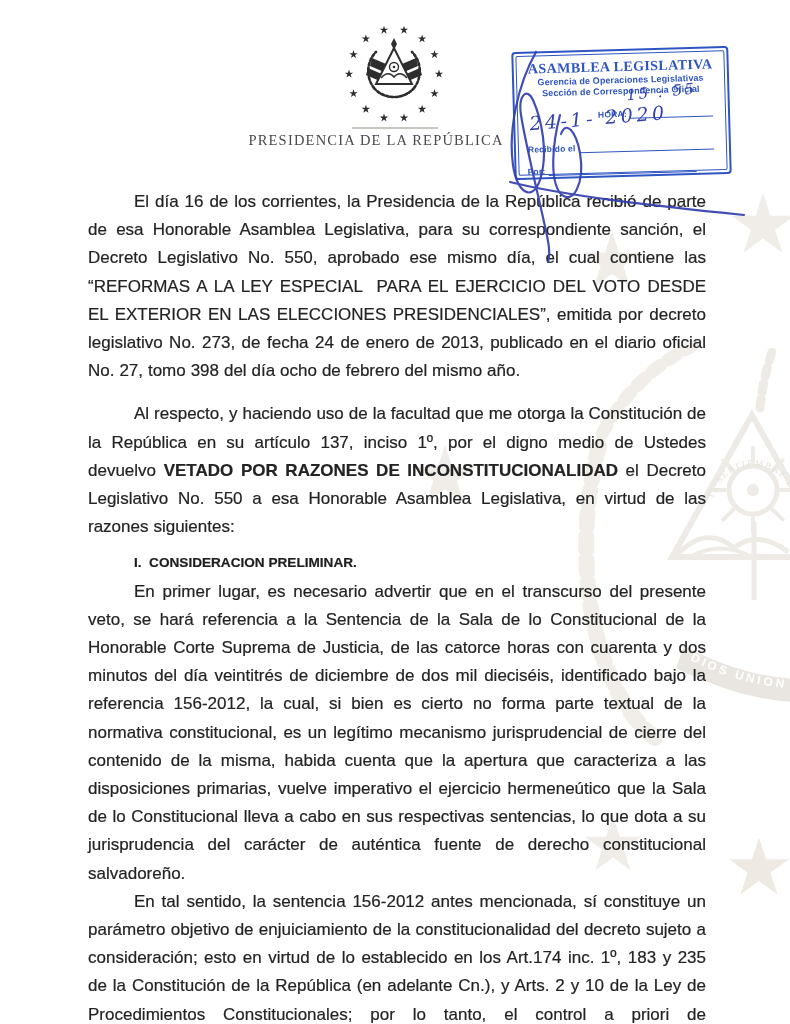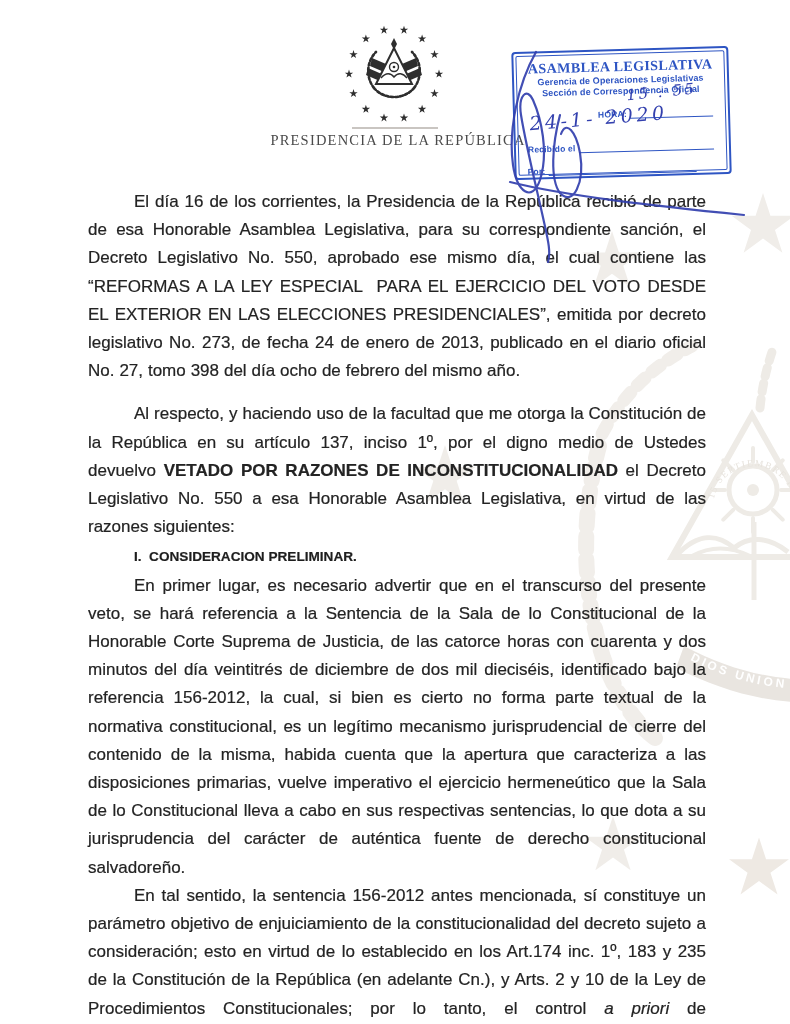--- a/index.html
+++ b/index.html
@@ -6,21 +6,21 @@
   .page{
     position:relative;width:790px;height:1024px;background:#ffffff;
     overflow:hidden;font-family:"Liberation Sans",sans-serif;
   }
   
   .watermark{position:absolute;left:0;top:0;z-index:1;pointer-events:none;}
   
   .logo-svg{position:absolute;left:328px;top:20px;z-index:2;}
   .logo-divider{position:absolute;left:352px;top:127px;width:86px;height:2px;background:#c9c5c1;z-index:2;}
   .org-title{
-    position:absolute;left:248px;top:132px;width:300px;text-align:center;z-index:2;
+    position:absolute;left:226px;top:132px;width:300px;text-align:center;z-index:2;
     font-family:"Liberation Serif",serif;font-size:14.5px;letter-spacing:1.2px;
     color:#4a4a4a;font-weight:400;
   }
   
   .stamp-wrap{position:absolute;left:0;top:0;z-index:3;}
   .stamp{
     position:absolute;left:513px;top:49px;width:213px;height:124px;
     border:2.5px solid var(--stamp_blue);border-radius:4px;
     transform:rotate(-1.6deg);
   }
@@ -50,26 +50,26 @@
   .letter{
     position:absolute;left:88px;top:188px;width:618px;z-index:2;
     color:#232323;-webkit-text-stroke:.2px #232323;
   }
   .salutation{font-size:14px;font-weight:700;letter-spacing:.2px;margin:0 0 24px 0;color:#1e1e1e;}
   .para{
     margin:0;font-size:17px;line-height:28.2px;text-align:justify;text-align-last:left;
     text-indent:46px;word-spacing:.2px;
   }
   .heading{
-    margin:2px 0 0 0;font-size:13.6px;line-height:28.2px;font-weight:700;
+    margin:8px 0 0 0;font-size:13.6px;line-height:28.2px;font-weight:700;
     padding-left:46px;color:#1e1e1e;
   }
   .idx-1{margin-top:15px;}
   .seg-bold{font-weight:700;}
-  .seg-italic{font-style:italic;}
+  .seg-italic{}
 </style>
 </head>
 <body>
 
 <div class="page">
 
   <svg class="watermark" width="790" height="1024" viewBox="0 0 790 1024" aria-hidden="true">
     <defs>
       <path id="wstar" d="M0,-50 L11.23,-15.45 L47.55,-15.45 L18.16,5.9 L29.39,40.45 L0,19.1 L-29.39,40.45 L-18.16,5.9 L-47.55,-15.45 L-11.23,-15.45 Z"></path>
       <path id="arcPath" d="M714,499 A40,40 0 0 1 792,496"></path>

